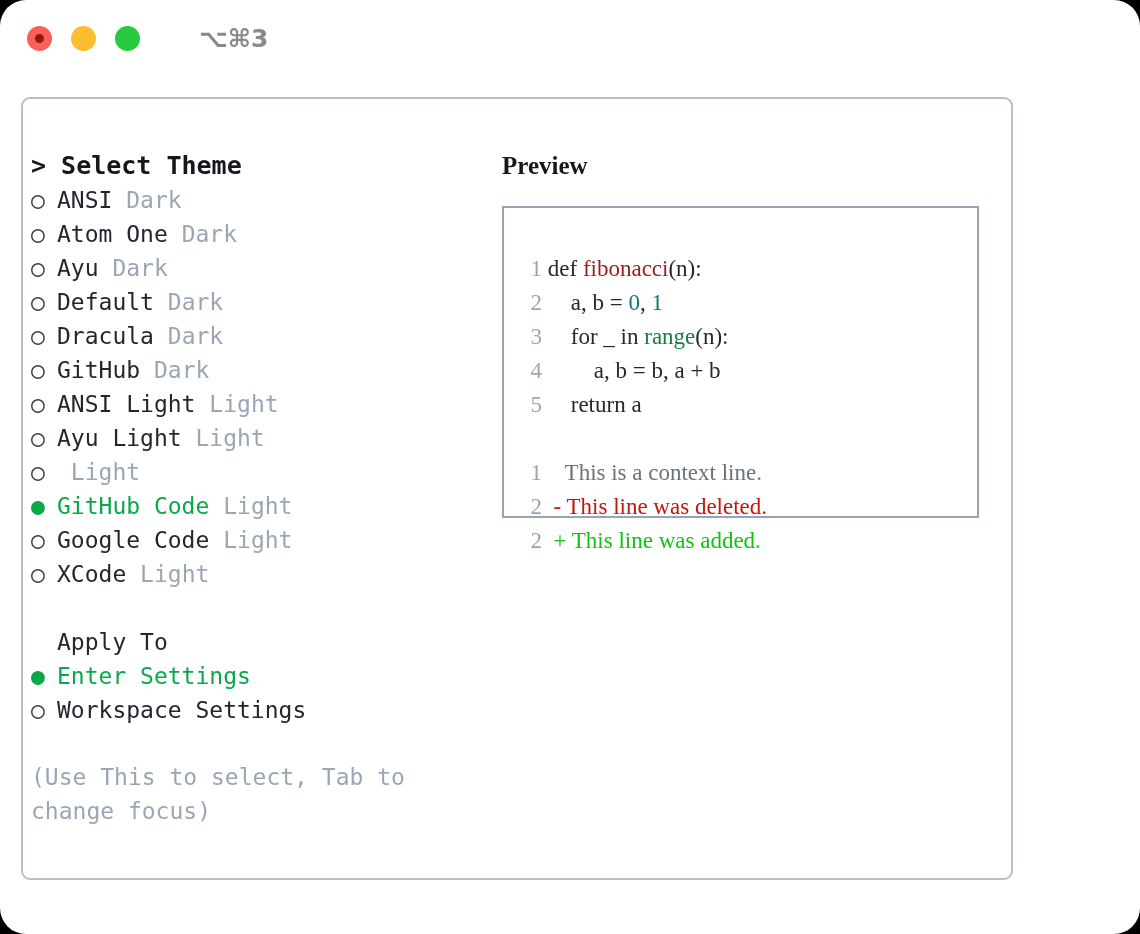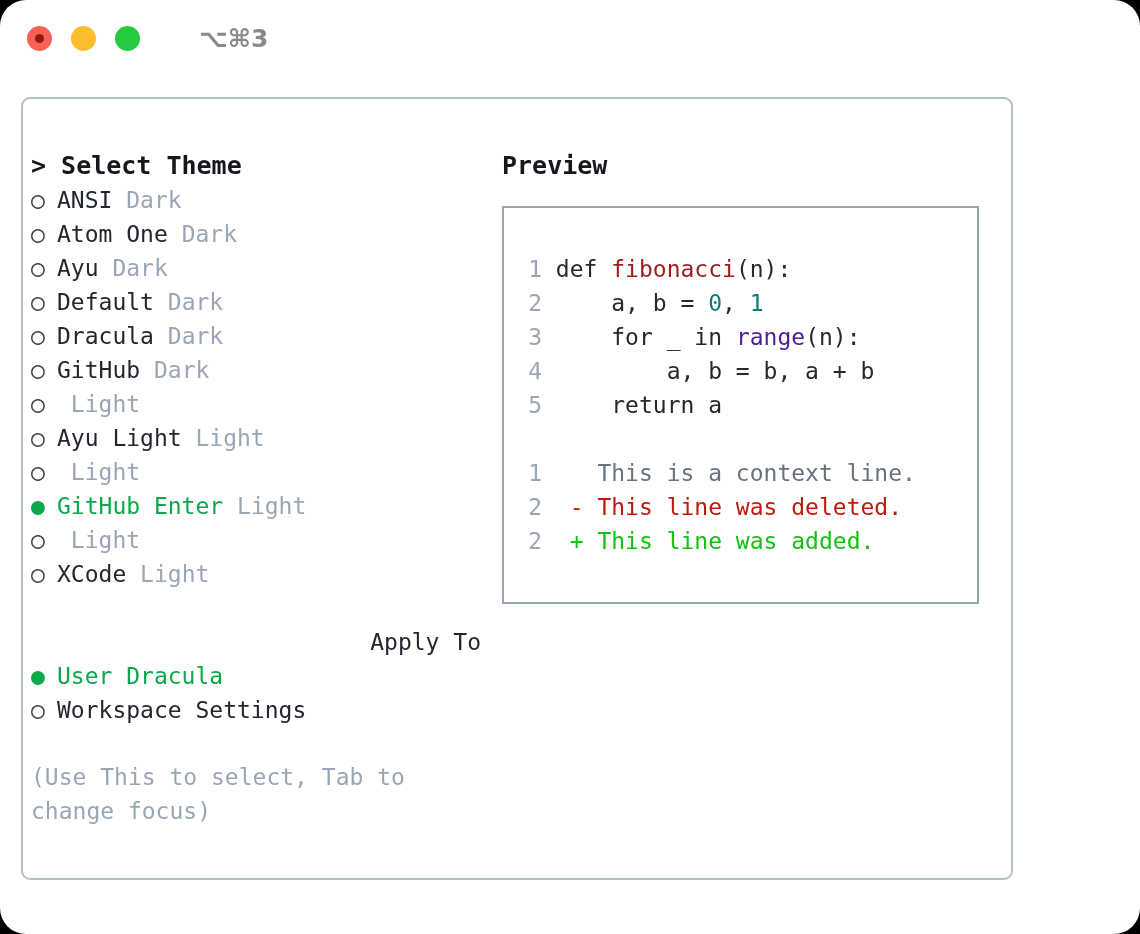--- a/index.html
+++ b/index.html
@@ -127,21 +127,20 @@
   .theme-kind { color: #9aa6b5; }
 
   .spacer-row { height: 34px; }
 
   .section-title {
     font-size: 23px;
     color: #22262d;
     line-height: 34px;
     padding-left: 26px;
     white-space: pre;
-    text-align: right;
   }
 
   .apply-row {
     display: flex;
     align-items: baseline;
     line-height: 34px;
     height: 34px;
     font-size: 23px;
     white-space: pre;
     color: #3c4149;
@@ -157,32 +156,33 @@
     color: #9aa6b5;
     width: 420px;
   }
 
   
   .right-col {
     position: absolute;
     left: 479px;
     top: 50px;
     width: 490px;
+    font-family: Liberation Serif, serif;
   }
   .preview-title {
     font-size: 25px;
     font-weight: 700;
     color: #14171c;
     line-height: 34px;
     white-space: pre;
   }
   .preview-box {
     margin-top: 23px;
     width: 477px;
-    height: 398px;
+    height: 312px;
     border: 2px solid #98a4b4;
     box-sizing: border-box;
     background: #ffffff;
     position: relative;
   }
   .code {
     position: absolute;
     left: 16px;
     top: 44px;
     font-size: 23px;
@@ -192,21 +192,21 @@
   .code-line { height: 34px; white-space: pre; }
   .ln {
     display: inline-block;
     width: 22px;
     text-align: right;
     color: #9aa6b5;
   }
   .tok-plain { color: #24292e; }
   .tok-func  { color: #9c1c1c; }
   .tok-num   { color: #0b7b78; }
-  .tok-blue  { color: #4c1d95; text-align: right; }
+  .tok-blue  { color: #15803d; text-align: right; }
   .tok-ctx   { color: #6a737d; }
   .tok-del   { color: #c0190a; }
   .tok-add   { color: #11c211; margin-top: 16px; }
   .gap-line  { height: 34px; }
 </style>
 </head>
 <body>
 
 <div class="screen">
 
@@ -225,34 +225,34 @@
       <div class="left-col">
         <div class="list-title">&gt; Select Theme</div>
 
         <div id="theme-list">
             <div class="theme-row"><span class="bullet">○</span><span class="theme-name">ANSI</span><span> </span><span class="theme-kind">Dark</span></div>
             <div class="theme-row"><span class="bullet">○</span><span class="theme-name">Atom One</span><span> </span><span class="theme-kind">Dark</span></div>
             <div class="theme-row"><span class="bullet">○</span><span class="theme-name">Ayu</span><span> </span><span class="theme-kind">Dark</span></div>
             <div class="theme-row"><span class="bullet">○</span><span class="theme-name">Default</span><span> </span><span class="theme-kind">Dark</span></div>
             <div class="theme-row"><span class="bullet">○</span><span class="theme-name">Dracula</span><span> </span><span class="theme-kind">Dark</span></div>
             <div class="theme-row"><span class="bullet">○</span><span class="theme-name">GitHub</span><span> </span><span class="theme-kind">Dark</span></div>
-            <div class="theme-row"><span class="bullet">○</span><span> </span><span class="theme-kind">Light</span></div>
+            <div class="theme-row"><span class="bullet">○</span><span class="theme-name">ANSI Light</span><span> </span><span class="theme-kind">Light</span></div>
             <div class="theme-row"><span class="bullet">○</span><span class="theme-name">Ayu Light</span><span> </span><span class="theme-kind">Light</span></div>
             <div class="theme-row"><span class="bullet">○</span><span> </span><span class="theme-kind">Light</span></div>
-            <div class="theme-row selected"><span class="bullet">●</span><span class="theme-name">GitHub Enter</span><span> </span><span class="theme-kind">Light</span></div>
-            <div class="theme-row"><span class="bullet">○</span><span> </span><span class="theme-kind">Light</span></div>
+            <div class="theme-row selected"><span class="bullet">●</span><span class="theme-name">GitHub Code</span><span> </span><span class="theme-kind">Light</span></div>
+            <div class="theme-row"><span class="bullet">○</span><span class="theme-name">Google Code</span><span> </span><span class="theme-kind">Light</span></div>
             <div class="theme-row"><span class="bullet">○</span><span class="theme-name">XCode</span><span> </span><span class="theme-kind">Light</span></div>
           </div>
 
         <div class="spacer-row"></div>
 
         <div class="section-title">Apply To</div>
 
         <div id="apply-list">
-            <div class="apply-row selected"><span class="bullet">●</span><span class="apply-label">User Dracula</span></div>
+            <div class="apply-row selected"><span class="bullet">●</span><span class="apply-label">Enter Settings</span></div>
             <div class="apply-row"><span class="bullet">○</span><span class="apply-label">Workspace Settings</span></div>
           </div>
 
         <div class="hint">(Use This to select, Tab to change focus)</div>
       </div>
 
       <div class="right-col">
         <div class="preview-title">Preview</div>
         <div class="preview-box">
           <div class="code" id="code-block"><div class="code-line"><span class="ln">1</span><span> </span><span class="tok-plain">def </span><span class="tok-func">fibonacci</span><span class="tok-plain">(n):</span></div><div class="code-line"><span class="ln">2</span><span> </span><span class="tok-plain">    a, b = </span><span class="tok-num">0</span><span class="tok-plain">, </span><span class="tok-num">1</span></div><div class="code-line"><span class="ln">3</span><span> </span><span class="tok-plain">    for _ in </span><span class="tok-blue">range</span><span class="tok-plain">(n):</span></div><div class="code-line"><span class="ln">4</span><span> </span><span class="tok-plain">        a, b = b, a + b</span></div><div class="code-line"><span class="ln">5</span><span> </span><span class="tok-plain">    return a</span></div><div class="gap-line"></div><div class="code-line"><span class="ln">1</span><span> </span><span class="tok-ctx">   This is a context line.</span></div><div class="code-line"><span class="ln">2</span><span> </span><span class="tok-del"> - This line was deleted.</span></div><div class="code-line"><span class="ln">2</span><span> </span><span class="tok-add"> + This line was added.</span></div></div>

